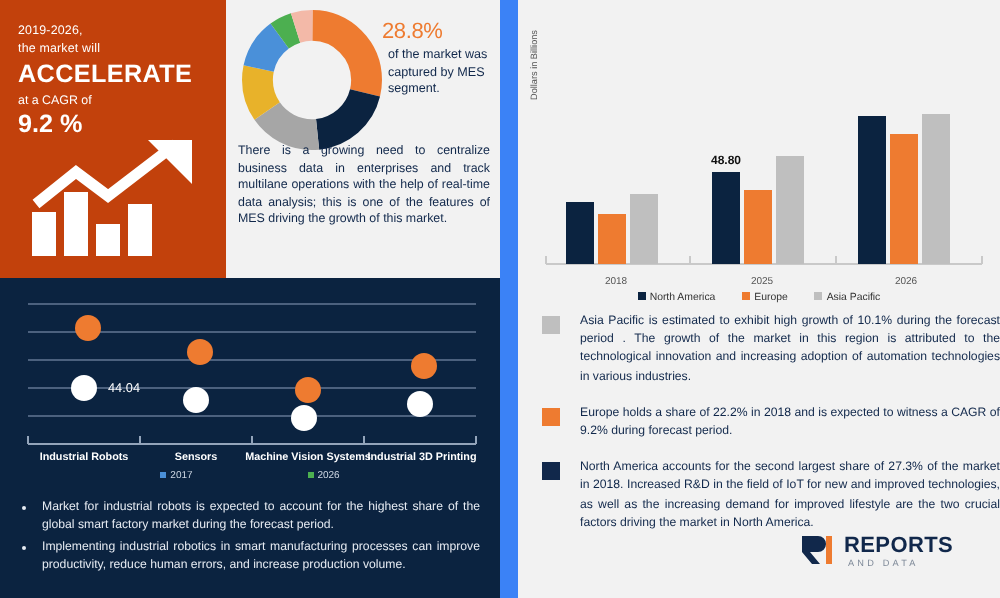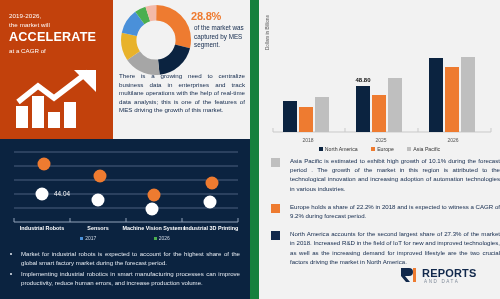--- a/index.html
+++ b/index.html
@@ -72,21 +72,21 @@
     width: 72px; height: 72px;
   }
   .pct-block {
     position: absolute;
     left: 78px; top: 10px;
     width: 58px;
   }
   .pct-num {
     color: #ee7b30;
     font-size: 11px;
-    font-weight: bold;
+    font-weight: normal;
     letter-spacing: -.2px;
   }
   .pct-desc {
     color: #11284b;
     font-size: 6.3px;
     line-height: 8.6px;
     margin-top: 2px;
     padding-left: 3px;
   }
   .mid-para {
@@ -137,21 +137,21 @@
     line-height: 9px;
   }
   .bullets ul { margin: 0; padding-left: 9px; }
   .bullets li { text-align: justify; margin-bottom: 2px; }
 
   
   .right-panel {
     position: absolute;
     left: 250px; top: 0;
     width: 250px; height: 299px;
-    background: #15803d;
+    background: #3b82f6;
   }
   .right-inner {
     position: absolute;
     left: 9px; top: 0;
     width: 241px; height: 299px;
     background: #f2f2f2;
   }
   .bar-chart {
     position: absolute;
     left: 4px; top: 56px;
@@ -236,20 +236,21 @@
 </head>
 <body>
 
 <div id="page">
 
   <div class="orange-panel">
     <div class="op-line1">2019-2026,</div>
     <div class="op-line1">the market will</div>
     <div class="op-accelerate">ACCELERATE</div>
     <div class="op-cagr">at a CAGR of</div>
+    <div class="op-pct">9.2 %</div>
 
     <svg class="growth-icon" viewBox="0 0 92 62">
       <rect x="4" y="38" width="12" height="22" fill="#ffffff"></rect>
       <rect x="20" y="28" width="12" height="32" fill="#ffffff"></rect>
       <rect x="36" y="44" width="12" height="16" fill="#ffffff"></rect>
       <rect x="52" y="34" width="12" height="26" fill="#ffffff"></rect>
       <polyline points="6,34 26,18 42,30 76,4" fill="none" stroke="#ffffff" stroke-width="5.5" stroke-linejoin="miter"></polyline>
       <polygon points="62,2 84,2 84,24" fill="#ffffff"></polygon>
     </svg>
   </div>

